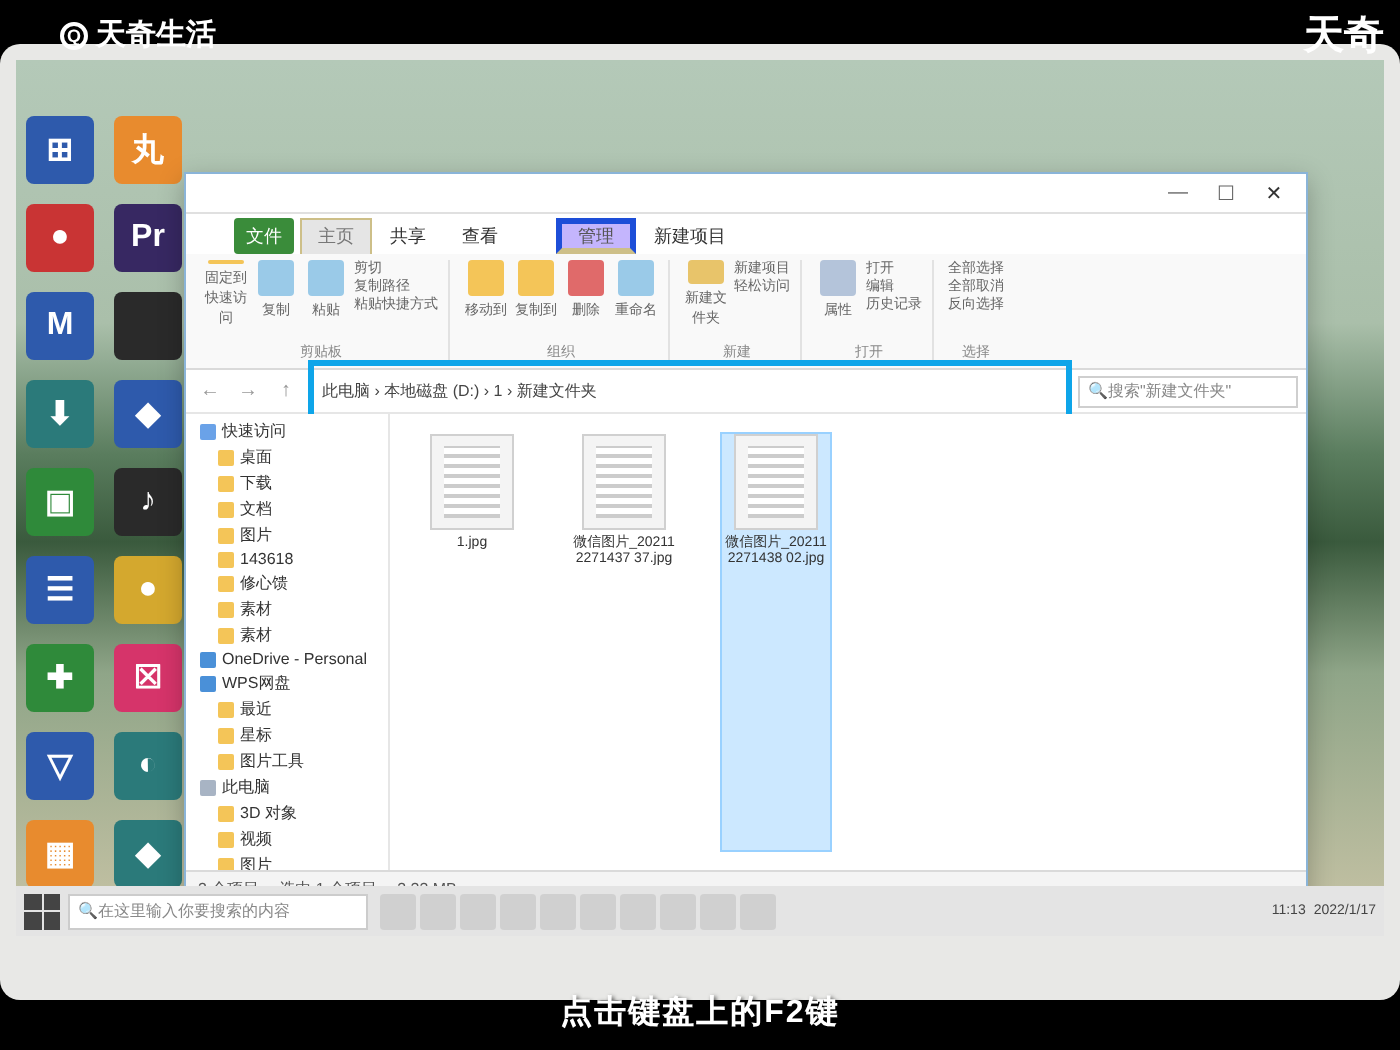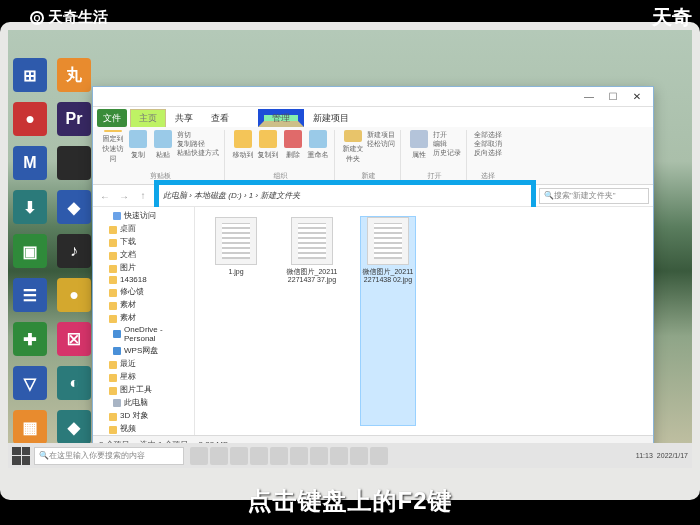--- a/index.html
+++ b/index.html
@@ -23,49 +23,49 @@
 .dicon.pink { background: #d6346a; }
 .dicon.dark { background: #2a2a2a; }
 .dicon.yellow { background: #d4a82e; }
 
 
 .explorer { position: absolute; left: 84px; top: 56px; width: 562px; height: 366px; background: #fff; border: 1px solid #8ab4d8; box-shadow: 0 4px 12px rgba(0,0,0,0.25); font-size: 9px; color: #333; }
 .title-bar { height: 20px; background: #fff; border-bottom: 1px solid #e0e0e0; display: flex; align-items: center; justify-content: flex-end; padding: 0 4px; }
 .win-btn { width: 24px; height: 16px; display: flex; align-items: center; justify-content: center; font-size: 10px; color: #666; }
 .win-btn.close { color: #333; }
 
-.tab-row { height: 20px; display: flex; align-items: flex-end; padding-left: 4px; }
+.tab-row { height: 20px; display: flex; align-items: flex-end; padding-left: 24px; }
 .ftab { height: 18px; padding: 0 8px; display: flex; align-items: center; font-size: 9px; border: 1px solid transparent; }
-.ftab.active { background: #bef264; border: 1px solid #cdbf88; border-bottom: none; color: #777; }
-.ftab.group { background: #86efac; border: 6px solid #1d4ed8; border-bottom-color: #cdbf88; color: #555; }
+.ftab.active { background: #e5e5e5; border: 1px solid #cdbf88; border-bottom: none; color: #777; }
+.ftab.group { background: #c4b5fd; border: 3px solid #1d4ed8; border-bottom-color: #cdbf88; color: #555; }
 .ftab.green-btn { background: #3a8c3a; color: #fff; padding: 0 5px; margin-right: 3px; border-radius: 2px; }
 
 .ribbon { height: 58px; background: #f9f9f9; border-bottom: 1px solid #dadada; display: flex; padding: 3px 4px; gap: 2px; }
 .ribbon-group { border-right: 1px solid #e2e2e2; padding: 0 5px; display: flex; flex-direction: column; justify-content: space-between; }
 .ribbon-icons { display: flex; gap: 3px; }
 .ribbon-icon { width: 22px; height: 34px; display: flex; flex-direction: column; align-items: center; justify-content: flex-start; }
 .ricon-img { width: 18px; height: 18px; border-radius: 2px; }
 .ricon-img.folder { background: #f4c558; }
 .ricon-img.copy { background: #9acae8; }
 .ricon-img.del { background: #e06a6a; }
 .ricon-img.new { background: #e8c46a; }
 .ricon-img.prop { background: #b4c4da; }
 .ribbon-label { font-size: 7px; color: #666; text-align: center; padding-top: 2px; }
 .group-name { font-size: 7px; color: #888; text-align: center; }
 
 .addr-bar { height: 22px; background: #fff; border-bottom: 1px solid #e6e6e6; display: flex; align-items: center; padding: 0 4px; gap: 3px; }
 .nav-btn { width: 16px; height: 16px; color: #999; display: flex; align-items: center; justify-content: center; font-size: 10px; }
-.addr-field { flex: 1; height: 32px; border: 5px solid #0ea5e9; display: flex; align-items: center; padding: 0 4px; font-size: 8px; color: #444; font-style: italic; }
+.addr-field { flex: 1; height: 32px; border: 3px solid #0ea5e9; display: flex; align-items: center; padding: 0 4px; font-size: 8px; color: #444; }
 .search-field { width: 110px; height: 16px; border: 1px solid #cfcfcf; display: flex; align-items: center; padding: 0 4px; font-size: 8px; color: #888; }
 
 .body { display: flex; height: 228px; }
 .nav-tree { width: 102px; background: #fff; border-right: 1px solid #e6e6e6; overflow: hidden; padding: 2px 0; }
 .tree-item { padding: 1px 4px 1px 18px; font-size: 8px; color: #333; display: flex; align-items: center; gap: 3px; }
-.tree-item.l1 { padding-left: 20px; font-weight: normal; }
-.tree-item.l2 { padding-left: 16px; align-items: flex-end; }
+.tree-item.l1 { padding-left: 7px; font-weight: normal; }
+.tree-item.l2 { padding-left: 16px; }
 .tree-ico { width: 8px; height: 8px; background: #f4c558; border-radius: 1px; flex-shrink: 0; }
 .tree-ico.star { background: #6aa2e8; }
 .tree-ico.drive { background: #a8b4c4; }
 .tree-ico.cloud { background: #4a90d8; }
 
 .content { flex: 1; background: #fff; padding: 10px 14px; display: flex; gap: 22px; }
 .file-item { width: 54px; display: flex; flex-direction: column; align-items: center; gap: 3px; }
 .file-item.selected { background: #cce8ff; outline: 1px solid #99d1ff; }
 .thumb { width: 42px; height: 48px; background: #f4f4f4; border: 1px solid #d0d0d0; display: flex; align-items: center; justify-content: center; }
 .thumb-inner { width: 28px; height: 36px; background: repeating-linear-gradient(0deg, #ccc, #ccc 2px, #fff 2px, #fff 5px); }
@@ -74,21 +74,21 @@
 .status { height: 18px; background: #f4f4f4; border-top: 1px solid #dadada; display: flex; align-items: center; padding: 0 6px; font-size: 8px; color: #555; gap: 10px; }
 
 .taskbar { position: absolute; left: 0; bottom: 0; width: 100%; height: 25px; background: #e4e4e4; display: flex; align-items: center; padding: 0 4px; }
 .start { width: 18px; height: 18px; display: grid; grid-template: 1fr 1fr / 1fr 1fr; gap: 1px; }
 .start span { background: #444; }
 .tb-search { width: 150px; height: 18px; background: #fff; border: 1px solid #ccc; display: flex; align-items: center; padding: 0 4px; font-size: 8px; color: #888; margin-left: 4px; }
 .tb-icons { display: flex; gap: 2px; margin-left: 6px; }
 .tb-icon { width: 18px; height: 18px; background: #d0d0d0; border-radius: 2px; }
 .tray { margin-left: auto; display: flex; align-items: center; gap: 4px; font-size: 7px; color: #444; }
 
-.subtitle { position: absolute; left: 0; bottom: 8px; width: 100%; text-align: center; color: #fff; font-size: 24px; font-weight: bold; z-index: 200; text-shadow: 1px 1px 2px rgba(0,0,0,0.8); letter-spacing: 1px; }
+.subtitle { position: absolute; left: 0; bottom: 8px; width: 100%; text-align: center; color: #fff; font-size: 16px; font-weight: bold; z-index: 200; text-shadow: 1px 1px 2px rgba(0,0,0,0.8); letter-spacing: 1px; }
 .subtitle .key { color: #fff; }
 </style>
 </head>
 <body>
 
 <div class="watermark">
   <span class="watermark-icon">Q</span>
   <span>天奇生活</span>
 </div>
 <div class="watermark-right">天奇</div>

